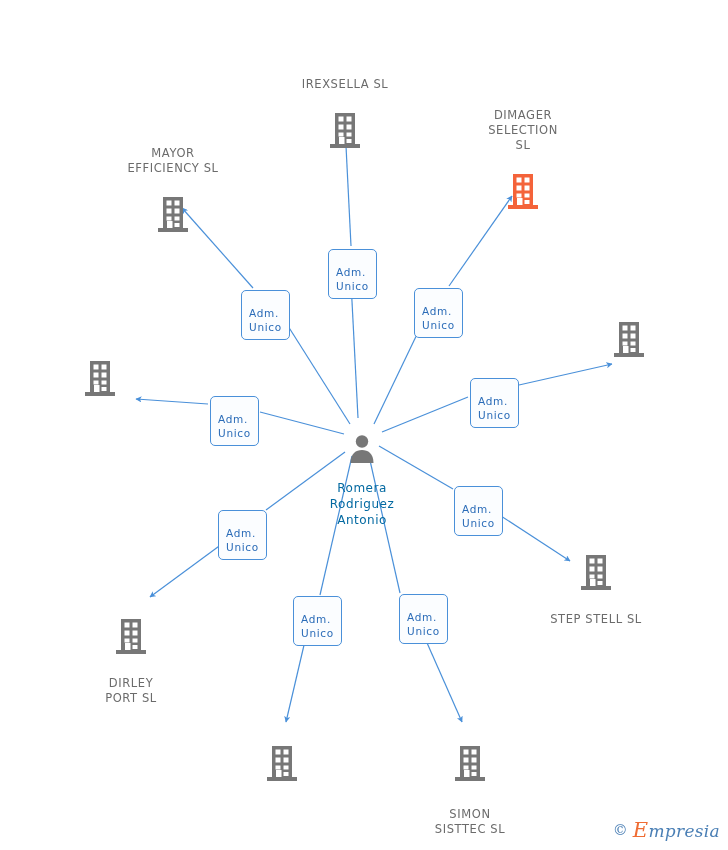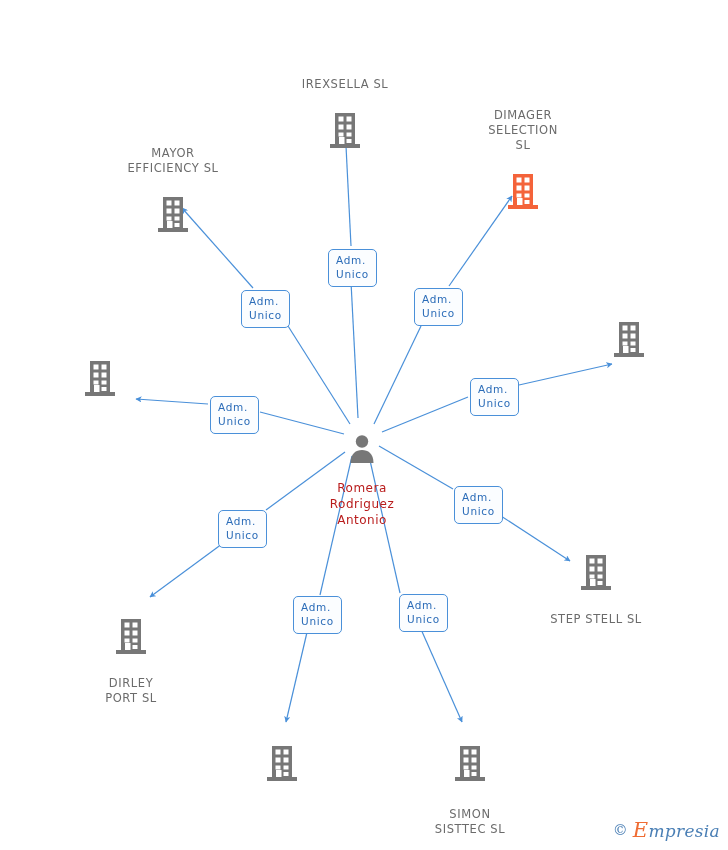--- a/index.html
+++ b/index.html
@@ -28,21 +28,21 @@
     line-height: 15px;
     letter-spacing: 0.6px;
     white-space: pre-line;
     z-index: 5;
   }
   .node .node-label {
     display: block;
     white-space: pre-line;
   }
   .node.center-node .node-label {
-    color: #b91c1c;
+    color: #0369a1;
     font-size: 12px;
     line-height: 16px;
     letter-spacing: 0.5px;
   }
   .node.highlight .node-label {
     color: #6b6b6b;
     font-weight: normal;
   }
   .icon-wrap {
     display: block;
@@ -50,21 +50,21 @@
   }
   .edge-label {
     position: absolute;
     border: 1.4px solid #4a90d9;
     border-radius: 5px;
     background: #fbfdff;
     color: #2b6cb8;
     font-size: 10.5px;
     line-height: 13.5px;
     letter-spacing: 0.7px;
-    padding: 4px 7px 5px 7px;
+    padding: 16px 7px 5px 7px;
     text-align: left;
     z-index: 6;
     box-sizing: border-box;
   }
   .edge-label span { display: block; }
   .watermark {
     position: absolute;
     right: 8px;
     bottom: 8px;
     display: flex;

